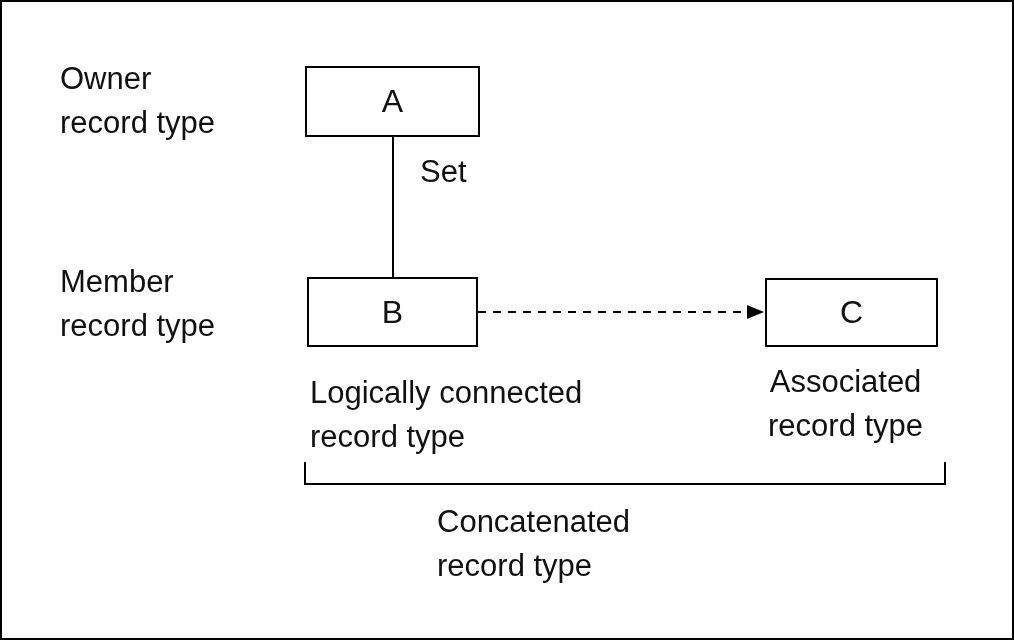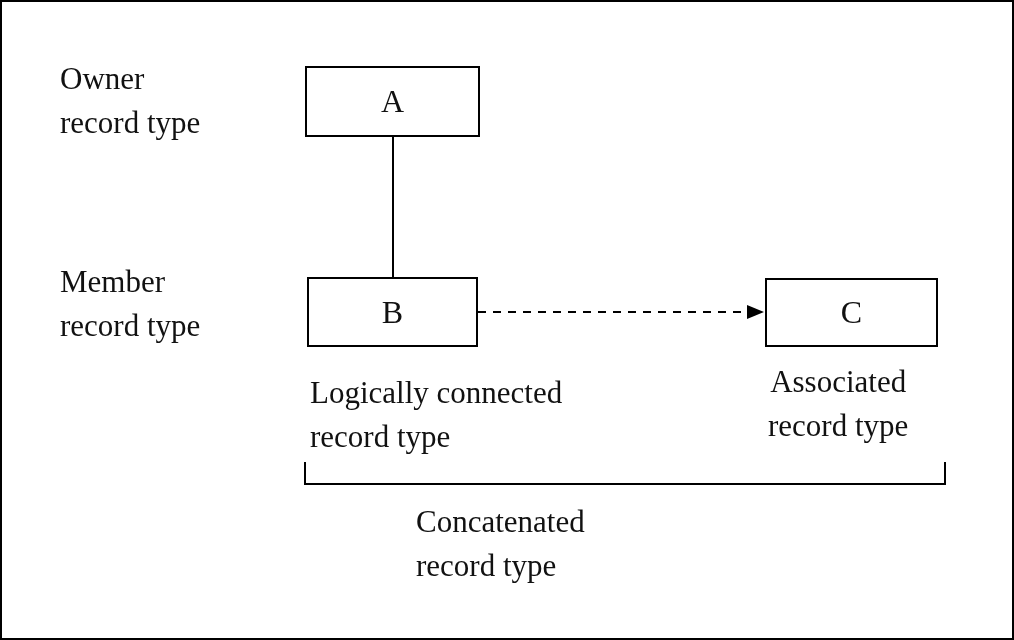--- a/index.html
+++ b/index.html
@@ -4,21 +4,21 @@
 <style>
   * { margin: 0; padding: 0; box-sizing: border-box; }
   html, body { background: #ffffff; }
   .canvas {
     position: relative;
     width: 1014px;
     height: 640px;
     background: #ffffff;
     border: 2px solid #000000;
     overflow: hidden;
-    font-family: Liberation Serif, serif;
+    font-family: Liberation Sans, sans-serif;
     color: #111111;
   }
   .lines {
     position: absolute;
     left: 0; top: 0;
     width: 1010px; height: 636px;
   }
   .box {
     position: absolute;
     border: 2px solid #000000;
@@ -35,21 +35,21 @@
     position: absolute;
     font-size: 31px;
     line-height: 44px;
     white-space: nowrap;
   }
   .label-owner        { left: 58px;  top: 55px; }
   .label-set-type     { left: 418px; top: 148px; }
   .label-member       { left: 58px;  top: 258px; }
   .label-logical      { left: 308px; top: 369px; }
   .label-associated   { left: 766px; top: 358px; text-align: center; }
-  .label-concatenated { left: 414px; top: 498px; }
+  .label-concatenated { left: 435px; top: 498px; }
 </style>
 </head>
 <body>
 
 <div class="canvas">
 
   <svg class="lines" viewBox="0 0 1010 636">
 
     <line x1="391" y1="135" x2="391" y2="275" stroke="#000000" stroke-width="2"></line>
 
@@ -62,20 +62,21 @@
   <div class="label label-owner">
     <div>Owner</div>
     <div>record type</div>
   </div>
 
   <div class="box box-a">
     <span>A</span>
   </div>
 
   <div class="label label-set-type">
+    <div>Set</div>
   </div>
 
   <div class="label label-member">
     <div>Member</div>
     <div>record type</div>
   </div>
 
   <div class="box box-b">
     <span>B</span>
   </div>

